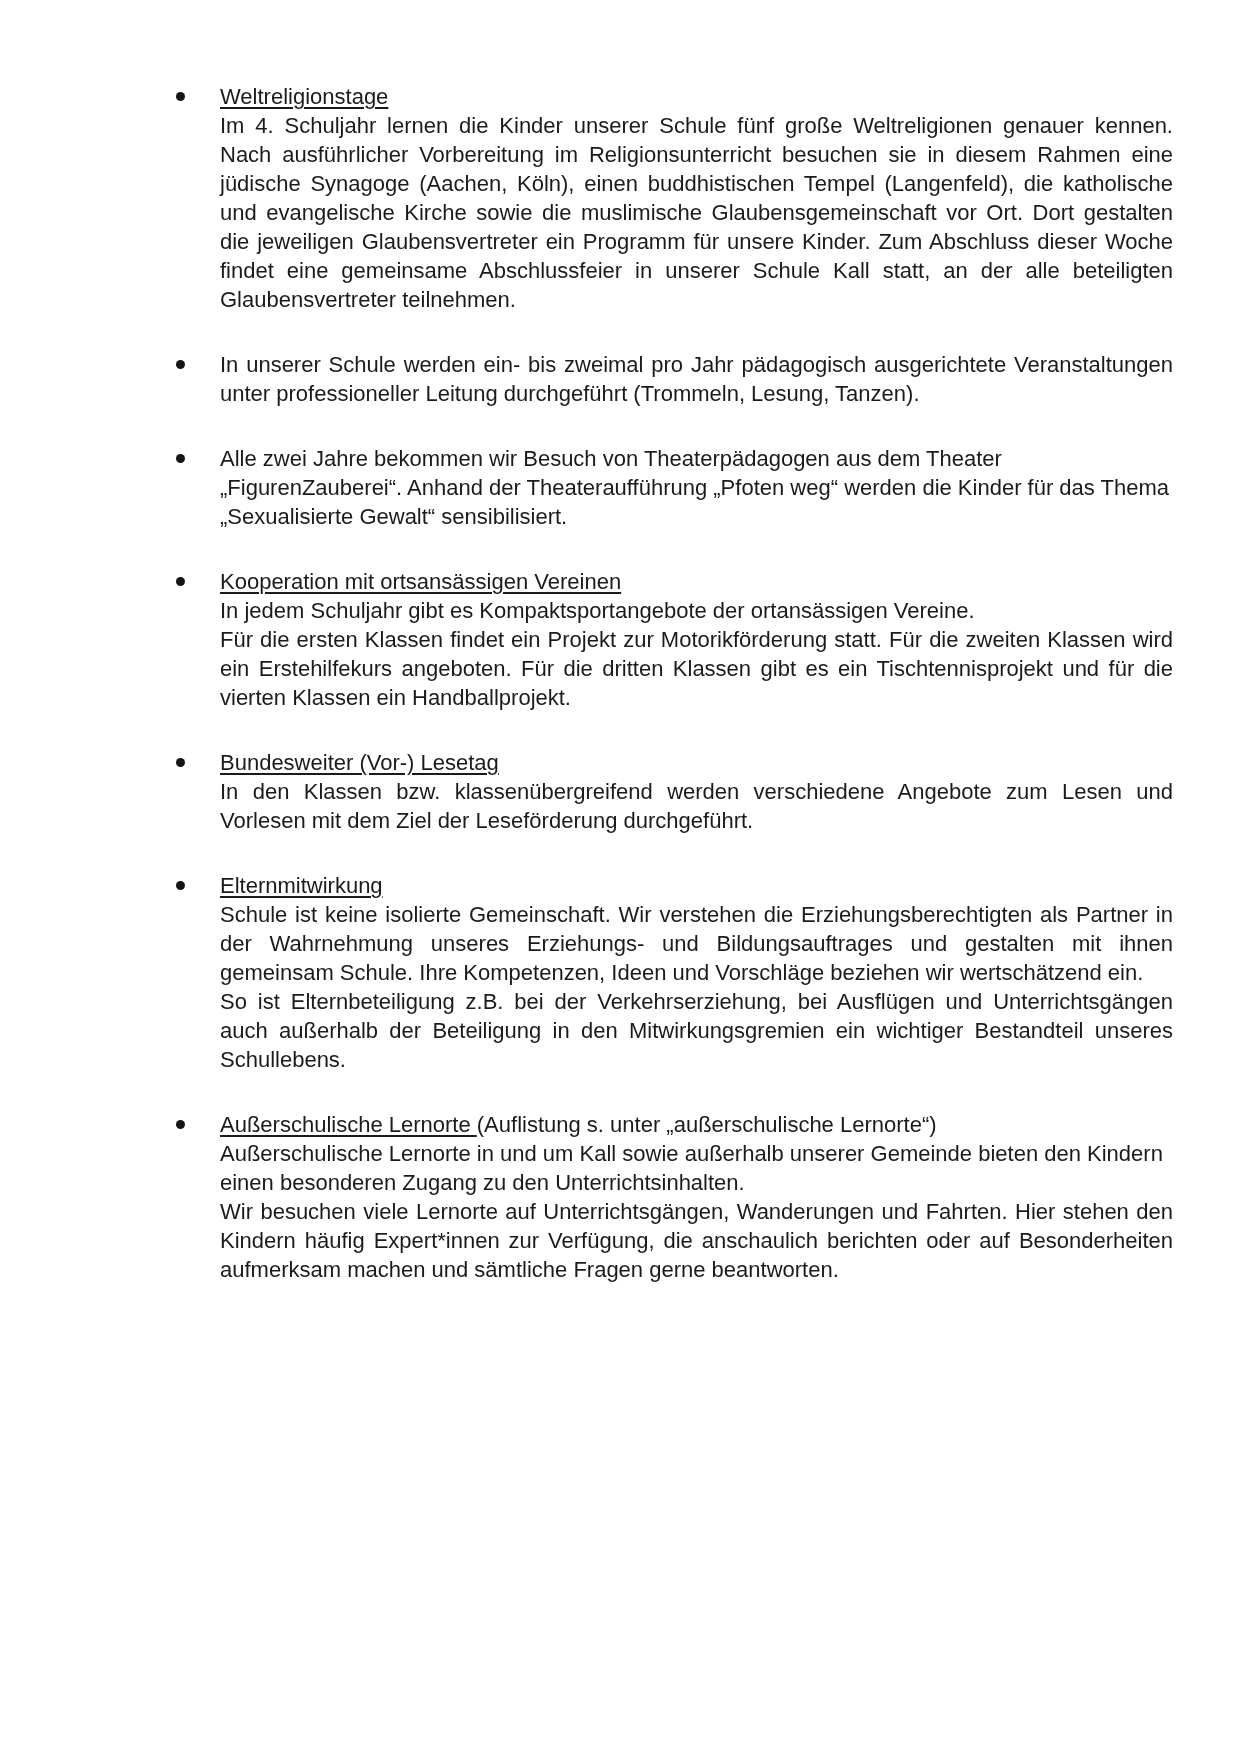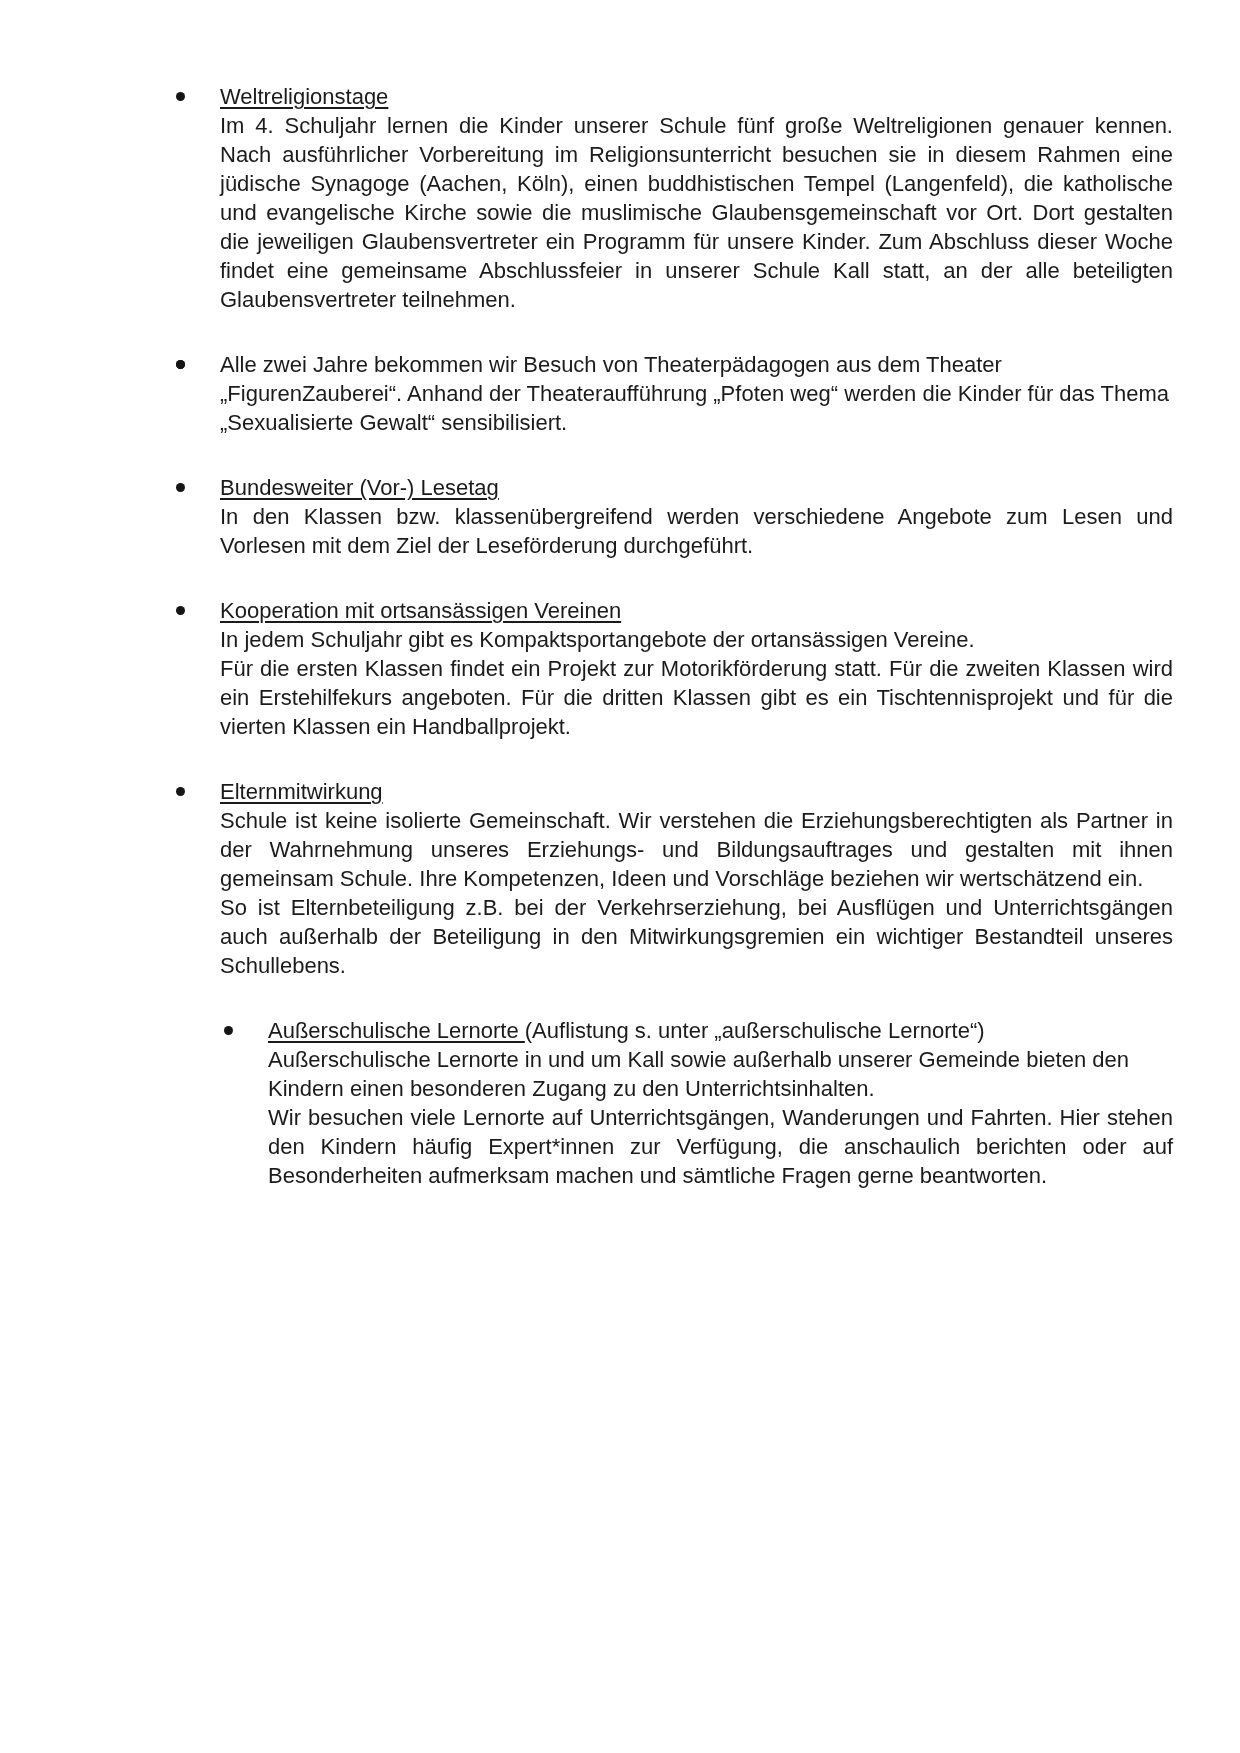--- a/index.html
+++ b/index.html
@@ -24,21 +24,21 @@
   }
   .list {
     width: 100%;
   }
   .item {
     position: relative;
     font-size: 22px;
     line-height: 29px;
     margin-bottom: 36px;
   }
-  .item:last-child { margin-bottom: 0; margin-left: 48px; }
+  .item:last-child { margin-bottom: 0; }
   .bullet {
     position: absolute;
     left: -44px;
     top: 10px;
     width: 9px;
     height: 9px;
     border-radius: 50%;
     background: #151515;
   }
   .title {
@@ -66,39 +66,40 @@
 <main class="page">
   <section class="list" id="bullet-list">
   <div class="item">
     <span class="bullet"></span>
     <p class="title-line left"><span class="title">Weltreligionstage</span><span class="title-suffix"></span></p>
   <p class="justify">Im 4. Schuljahr lernen die Kinder unserer Schule fünf große Weltreligionen genauer kennen. Nach ausführlicher Vorbereitung im Religionsunterricht besuchen sie in diesem Rahmen eine jüdische Synagoge (Aachen, Köln), einen buddhistischen Tempel (Langenfeld), die katholische und evangelische Kirche sowie die muslimische Glaubensgemeinschaft vor Ort. Dort gestalten die jeweiligen Glaubensvertreter ein Programm für unsere Kinder. Zum Abschluss dieser Woche findet eine gemeinsame Abschlussfeier in unserer Schule Kall statt, an der alle beteiligten Glaubensvertreter teilnehmen.</p>
       </div>
 
   <div class="item">
     <span class="bullet"></span>
+  <p class="justify">In unserer Schule werden ein- bis zweimal pro Jahr pädagogisch ausgerichtete Veranstaltungen unter professioneller Leitung durchgeführt (Trommeln, Lesung, Tanzen).</p>
       </div>
 
   <div class="item">
     <span class="bullet"></span>
   <p class="left">Alle zwei Jahre bekommen wir Besuch von Theaterpädagogen aus dem Theater „FigurenZauberei“. Anhand der Theateraufführung „Pfoten weg“ werden die Kinder für das Thema „Sexualisierte Gewalt“ sensibilisiert.</p>
       </div>
 
 
   <div class="item">
     <span class="bullet"></span>
-    <p class="title-line left"><span class="title">Bundesweiter (Vor-) Lesetag</span><span class="title-suffix"></span></p>
-  <p class="justify">In den Klassen bzw. klassenübergreifend werden verschiedene Angebote zum Lesen und Vorlesen mit dem Ziel der Leseförderung durchgeführt.</p>
+    <p class="title-line left"><span class="title">Kooperation mit ortsansässigen Vereinen</span><span class="title-suffix"></span></p>
+  <p class="left">In jedem Schuljahr gibt es Kompaktsportangebote der ortansässigen Vereine.</p>
+        <p class="justify">Für die ersten Klassen findet ein Projekt zur Motorikförderung statt. Für die zweiten Klassen wird ein Erstehilfekurs angeboten. Für die dritten Klassen gibt es ein Tischtennisprojekt und für die vierten Klassen ein Handballprojekt.</p>
       </div>
 
   <div class="item">
     <span class="bullet"></span>
-    <p class="title-line left"><span class="title">Kooperation mit ortsansässigen Vereinen</span><span class="title-suffix"></span></p>
-  <p class="left">In jedem Schuljahr gibt es Kompaktsportangebote der ortansässigen Vereine.</p>
-        <p class="justify">Für die ersten Klassen findet ein Projekt zur Motorikförderung statt. Für die zweiten Klassen wird ein Erstehilfekurs angeboten. Für die dritten Klassen gibt es ein Tischtennisprojekt und für die vierten Klassen ein Handballprojekt.</p>
+    <p class="title-line left"><span class="title">Bundesweiter (Vor-) Lesetag</span><span class="title-suffix"></span></p>
+  <p class="justify">In den Klassen bzw. klassenübergreifend werden verschiedene Angebote zum Lesen und Vorlesen mit dem Ziel der Leseförderung durchgeführt.</p>
       </div>
 
   <div class="item">
     <span class="bullet"></span>
     <p class="title-line left"><span class="title">Elternmitwirkung</span><span class="title-suffix"></span></p>
   <p class="justify">Schule ist keine isolierte Gemeinschaft. Wir verstehen die Erziehungsberechtigten als Partner in der Wahrnehmung unseres Erziehungs- und Bildungsauftrages und gestalten mit ihnen gemeinsam Schule. Ihre Kompetenzen, Ideen und Vorschläge beziehen wir wertschätzend ein.</p>
         <p class="justify">So ist Elternbeteiligung z.B. bei der Verkehrserziehung, bei Ausflügen und Unterrichtsgängen auch außerhalb der Beteiligung in den Mitwirkungsgremien ein wichtiger Bestandteil unseres Schullebens.</p>
       </div>
 
   <div class="item">

